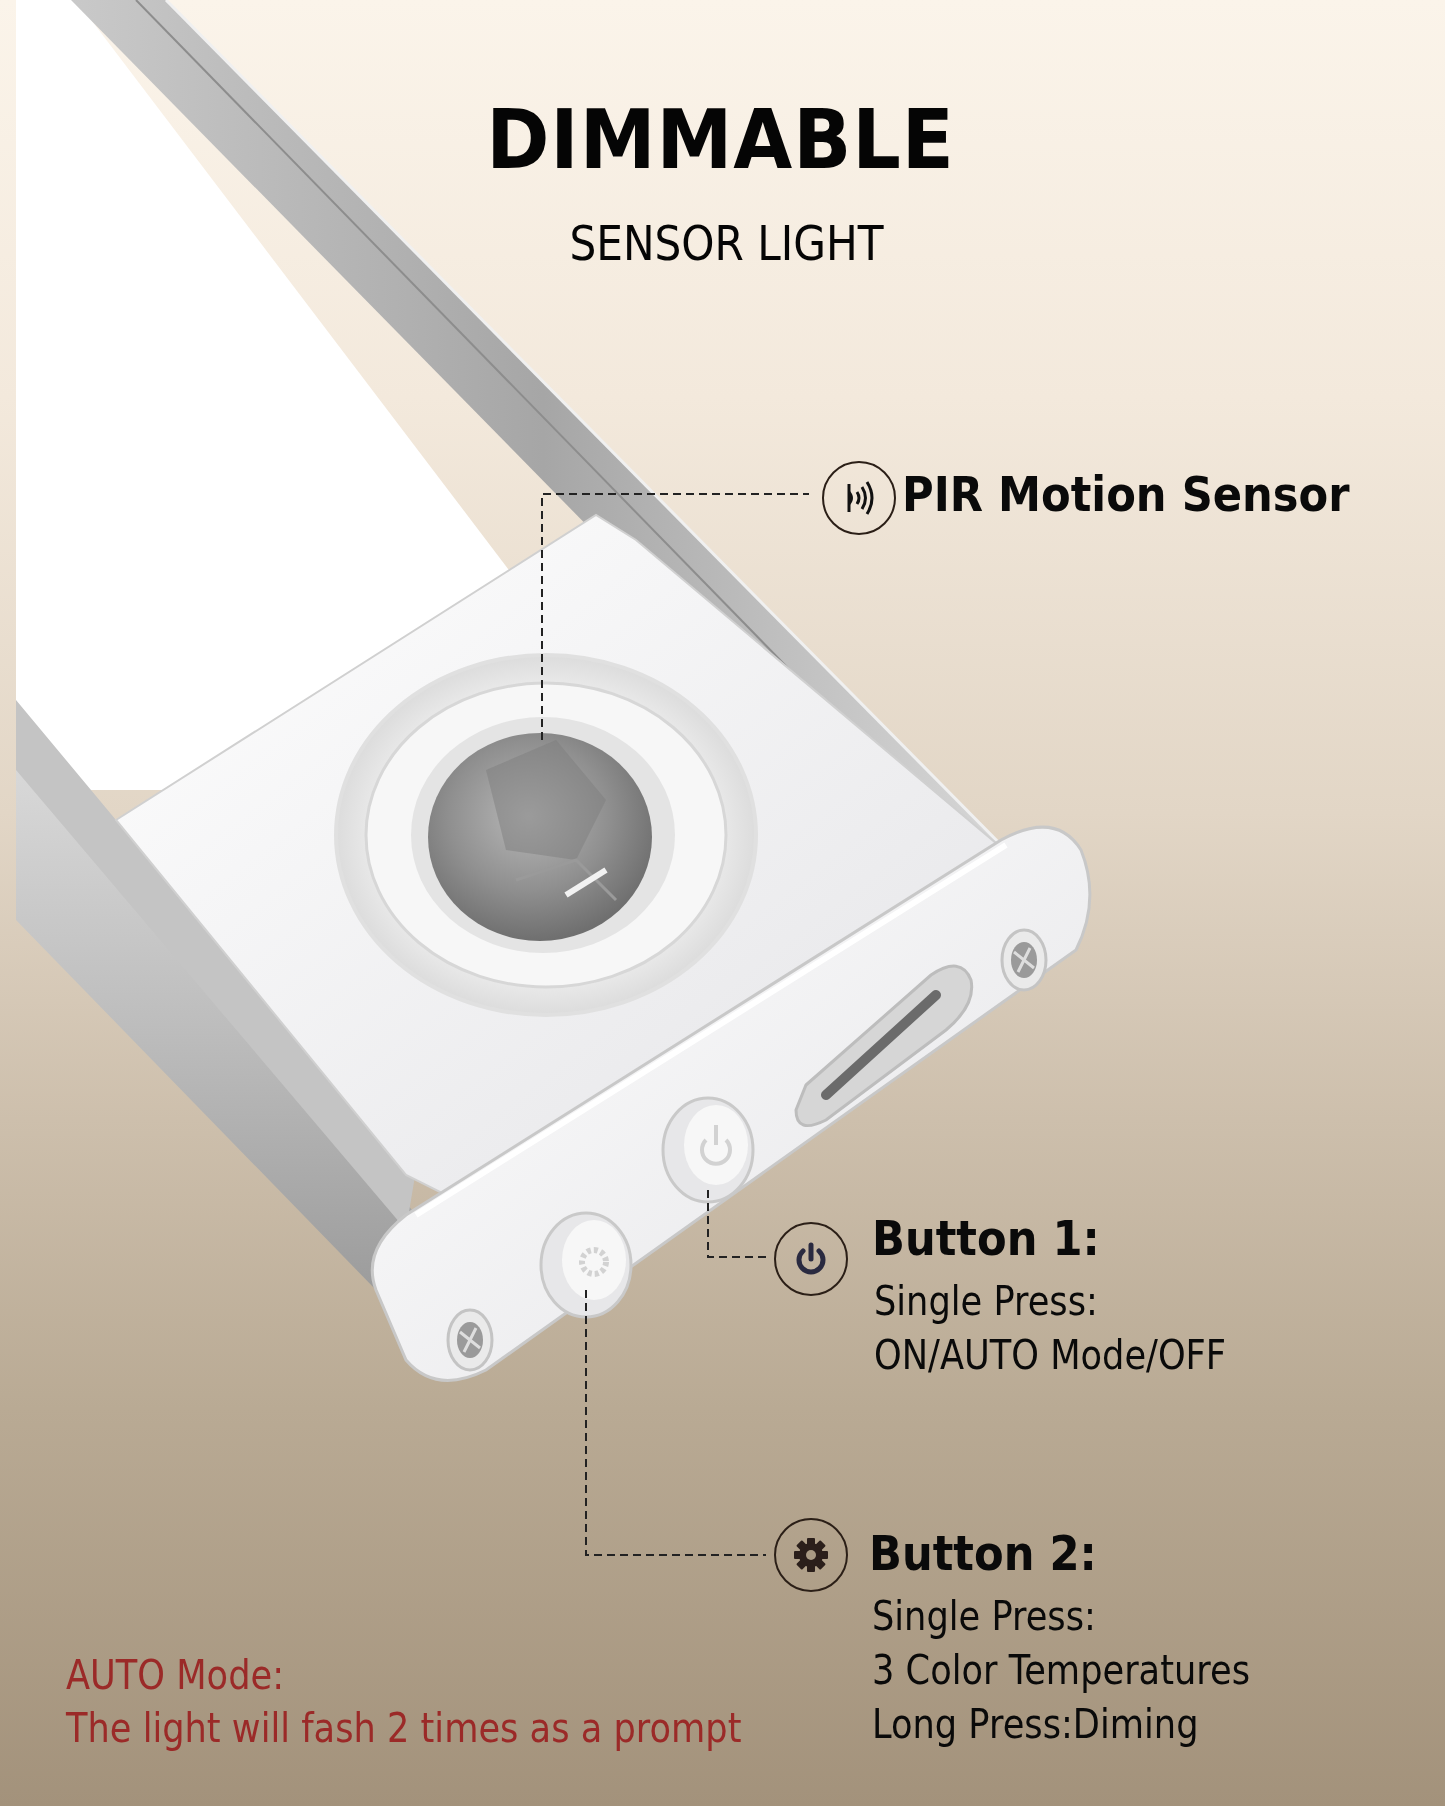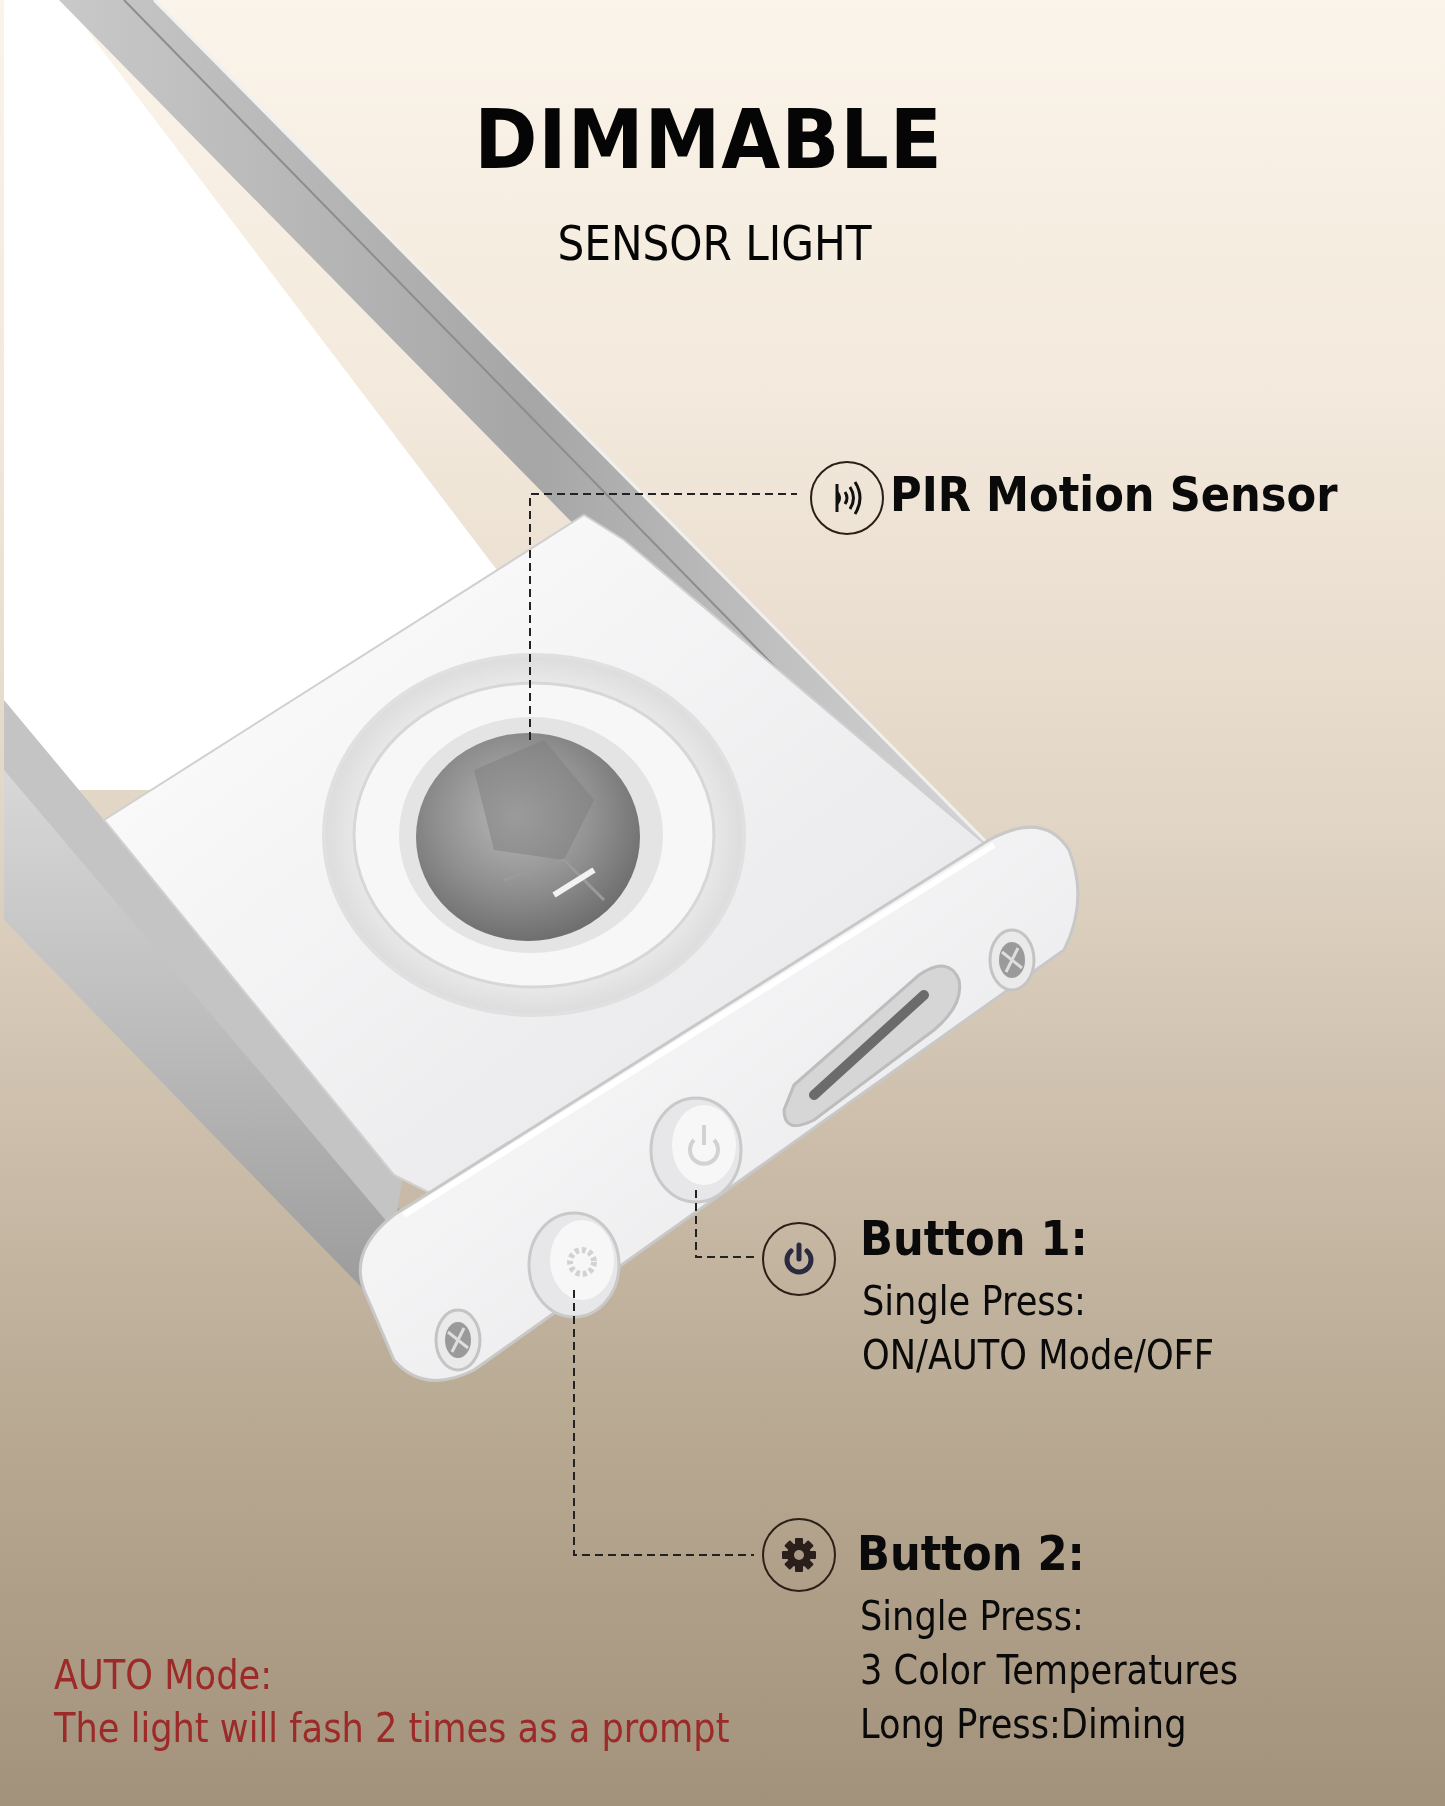--- a/index.html
+++ b/index.html
@@ -1,19 +1,19 @@
 <!DOCTYPE html>
 <html><head>
 <meta charset="utf-8">
 <style>
   html,body{margin:0;padding:0;}
   body{width:1445px;height:1806px;overflow:hidden;position:relative;
     background:linear-gradient(180deg,#fbf4ea 0%,#f3e9dc 22%,#e2d6c6 45%,#cdbfac 62%,#b9aa94 78%,#a3927b 100%);
     font-family:"DejaVu Sans","Liberation Sans",sans-serif;}
-  .stage{position:absolute;left:4px;top:0;width:1181px;height:1806px;}
+  .stage{position:absolute;left:16px;top:0;width:1181px;height:1806px;}
   .product{position:absolute;left:0;top:0;width:1445px;height:1806px;}
   .title{position:absolute;left:0;width:1445px;text-align:center;color:#050505;}
   .title-main{top:92px;font-size:82px;font-weight:bold;letter-spacing:1px;
     font-family:"DejaVu Sans","Liberation Sans",sans-serif;transform:scaleX(0.93);left:-18px;}
   .title-sub{top:215px;font-size:48px;font-weight:normal;
     font-family:"DejaVu Sans","Liberation Sans",sans-serif;transform:scaleX(0.88);left:-12px;}
   .callout-icon{position:absolute;width:74px;height:74px;border-radius:50%;
     border:2px solid #2b1f17;box-sizing:border-box;display:flex;align-items:center;justify-content:center;}
   .callout-icon svg{display:block;}
   .callout-label{position:absolute;color:#0a0a0a;white-space:nowrap;}

